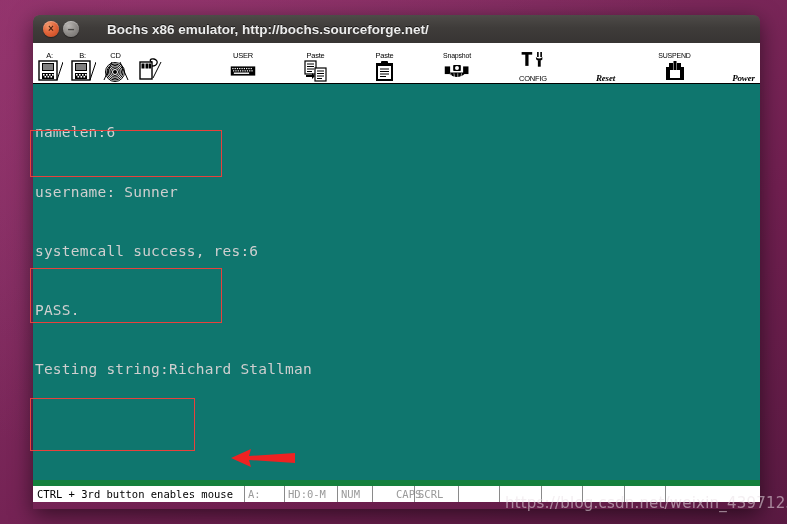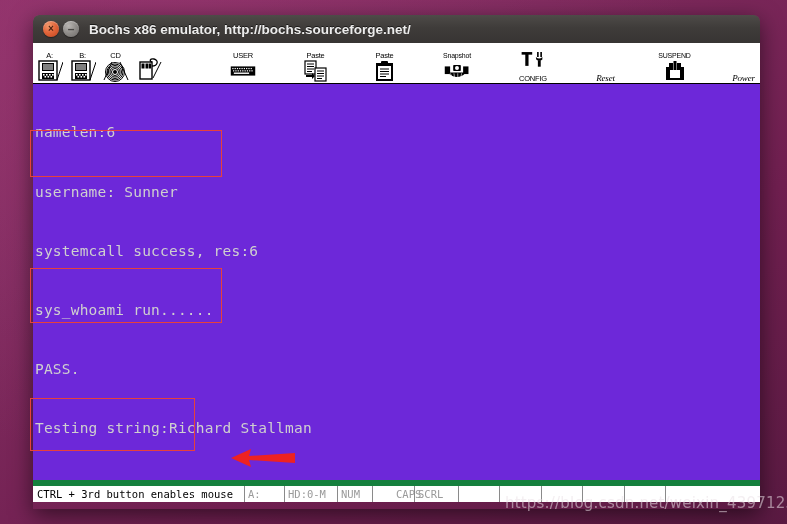--- a/index.html
+++ b/index.html
@@ -71,21 +71,21 @@
   }
   .wbtn.min .glyph {
     color: #4a4846;
     font-size: 12px;
     margin-top: -1px;
   }
   .wtitle {
     color: #ececec;
     font-size: 13.5px;
     font-weight: bold;
-    margin-left: 10px;
+    margin-left: 28px;
     white-space: nowrap;
     text-shadow: 0 -1px 0 rgba(0,0,0,0.6);
   }
 
   
   .toolbar {
     height: 40px;
     background: #ffffff;
     display: flex;
     align-items: stretch;
@@ -119,38 +119,38 @@
     line-height: 8px;
     color: #000;
     font-family: "Liberation Sans", sans-serif;
     letter-spacing: -0.2px;
     white-space: nowrap;
     margin-bottom: 0px;
   }
   .tb-cap.script {
     font-family: "Liberation Serif", serif;
     font-style: italic;
-    font-weight: normal;
+    font-weight: bold;
     font-size: 9px;
     margin-top: 35px;
   }
   .tb-cap.small {
     font-size: 7px;
   }
   .tb-ico {
     width: 26px;
     height: 22px;
     display: block;
     margin-bottom: 1px;
   }
   .tb-ico.tall { height: 26px; }
 
   
   .screen {
-    background: #6d28d9;
+    background: #0f766e;
     height: 396px;
     position: relative;
     overflow: hidden;
     font-family: "DejaVu Sans Mono", "Liberation Mono", monospace;
   }
   .term {
     position: absolute;
     left: 2px;
     top: 0px;
     font-size: 14.5px;
@@ -440,21 +440,20 @@
       </div>
 
     </div>
   </div>
 
   <div class="screen">
     <div class="term">
       <div class="line">namelen:6</div>
       <div class="line">username: Sunner</div>
       <div class="line">systemcall success, res:6</div>
-      <div class="line">sys_whoami run......</div>
       <div class="line">PASS.</div>
       <div class="line">Testing string:Richard Stallman</div>
       
       
       
       
       
       
       
       

